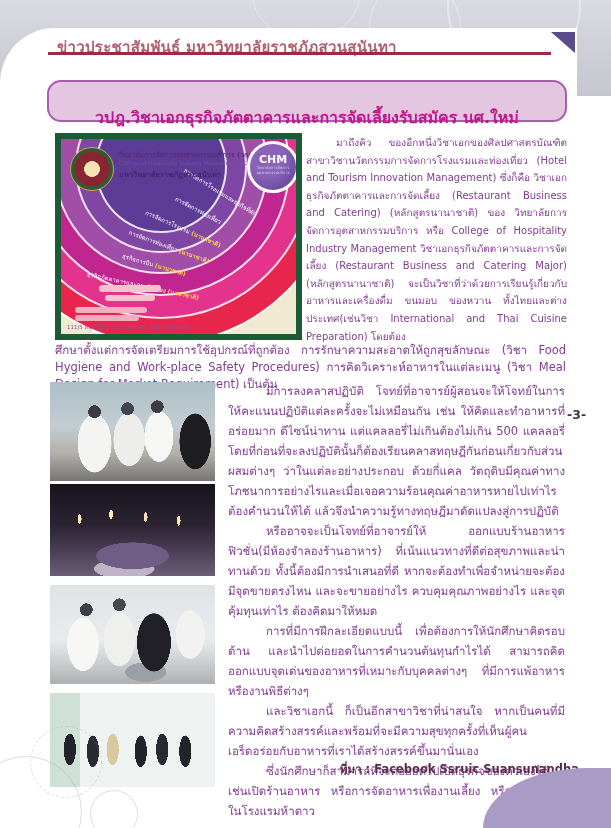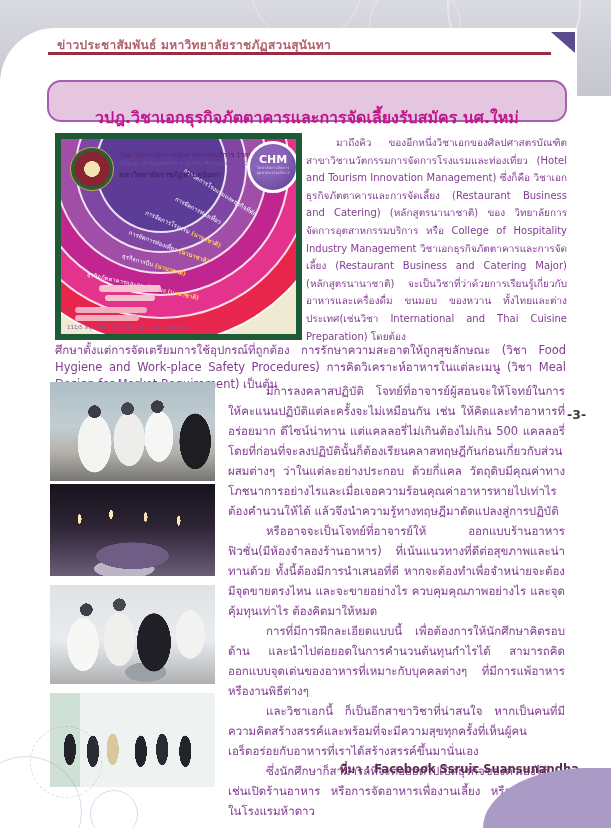--- a/index.html
+++ b/index.html
@@ -11,21 +11,21 @@
     background:linear-gradient(180deg,#dadae1 0%,#cdcdd6 60%,#c6c6d0 100%);}
   .band-swirl{position:absolute;border-radius:50%;border:2px solid rgba(255,255,255,.38);}
   .bs1{width:130px;height:130px;top:-60px;right:30px;}
   .bs2{width:90px;height:90px;top:-20px;right:150px;border-width:1px;}
   .bs3{width:110px;height:110px;top:-70px;left:250px;border-width:1px;}
 
   
   .sheet{position:absolute;top:28px;left:0;right:34px;bottom:0;background:#ffffff;
     border-top-left-radius:55px;}
 
-  .masthead{position:absolute;top:35px;left:57px;font-size:12px;font-weight:bold;
+  .masthead{position:absolute;top:35px;left:57px;font-size:15px;font-weight:bold;
     color:#b2606f;letter-spacing:.3px;}
   .rule{position:absolute;top:52px;left:48px;width:503px;height:2.5px;background:#9b2b40;}
   .rule-tri{position:absolute;top:32px;left:551px;width:0;height:0;
     border-top:21px solid #5b4a8c;border-left:24px solid transparent;}
 
   
   .title-box{position:absolute;top:80px;left:47px;width:516px;height:38px;
     background:#e5c6e0;border:2px solid #a55fae;border-radius:14px;
     display:flex;align-items:center;justify-content:center;}
   .title-box span{color:#c0168c;font-weight:bold;font-size:16px;margin-top:32px;}

